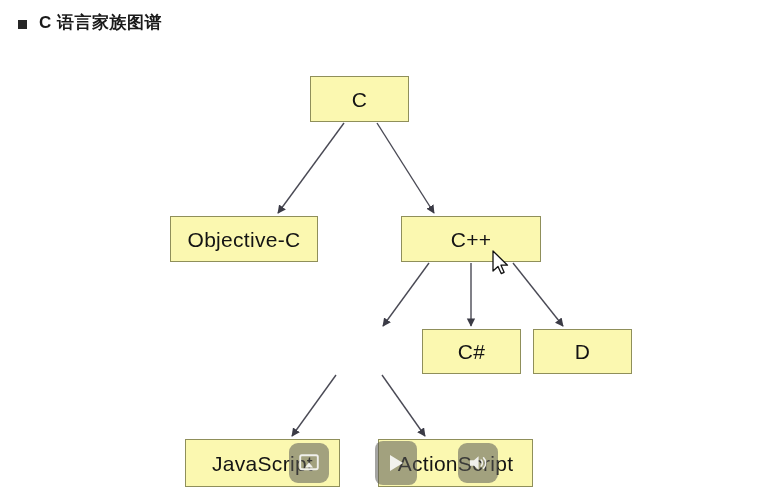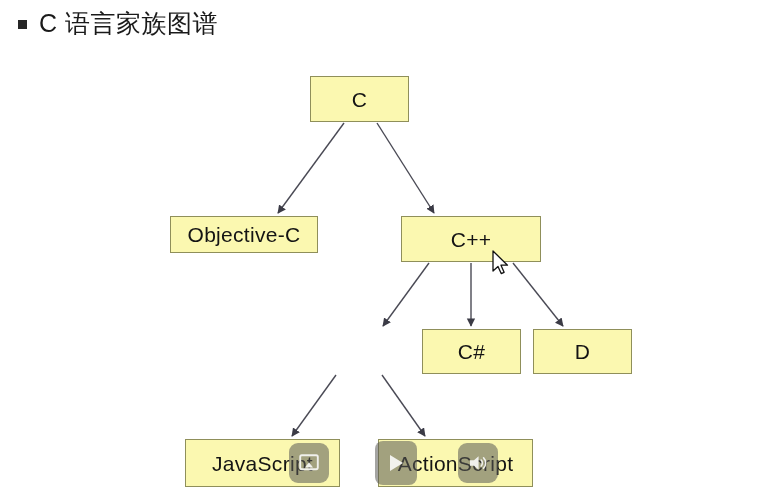--- a/index.html
+++ b/index.html
@@ -33,24 +33,24 @@
   }
   #title-bullet {
     width: 9px;
     height: 9px;
     background: #262626;
     display: inline-block;
     position: relative;
     top: 1px;
   }
   #title-text {
-    font-size: 25px;
+    font-size: 17px;
     line-height: 30px;
     color: #1a1a1a;
-    font-weight: 400;
+    font-weight: 700;
     letter-spacing: 0.5px;
     white-space: nowrap;
   }
   
   #diagram {
     position: absolute;
     left: 0;
     top: 0;
     width: 772px;
     height: 495px;
@@ -146,21 +146,21 @@
           <line x1="513" y1="263" x2="563" y2="326"></line>
           <line x1="336" y1="375" x2="292" y2="436"></line>
           <line x1="382" y1="375" x2="425" y2="436"></line>
         </g>
     </svg>
 
     <div class="node" style="left: 310px; top: 76px; width: 99px; height: 46px; background: rgb(251, 248, 176); border-color: rgb(143, 143, 90);">
       <span class="node-label">C</span>
     </div>
 
-    <div class="node" style="left: 170px; top: 216px; width: 148px; height: 37px; background: rgb(251, 248, 176); border-color: rgb(143, 143, 90);">
+    <div class="node" style="left: 170px; top: 216px; width: 148px; height: 46px; background: rgb(251, 248, 176); border-color: rgb(143, 143, 90);">
       <span class="node-label">Objective-C</span>
     </div>
 
     <div class="node" style="left: 401px; top: 216px; width: 140px; height: 46px; background: rgb(251, 248, 176); border-color: rgb(143, 143, 90);">
       <span class="node-label">C++</span>
     </div>
 
 
     <div class="node" style="left: 422px; top: 329px; width: 99px; height: 45px; background: rgb(251, 248, 176); border-color: rgb(143, 143, 90);">
       <span class="node-label">C#</span>

